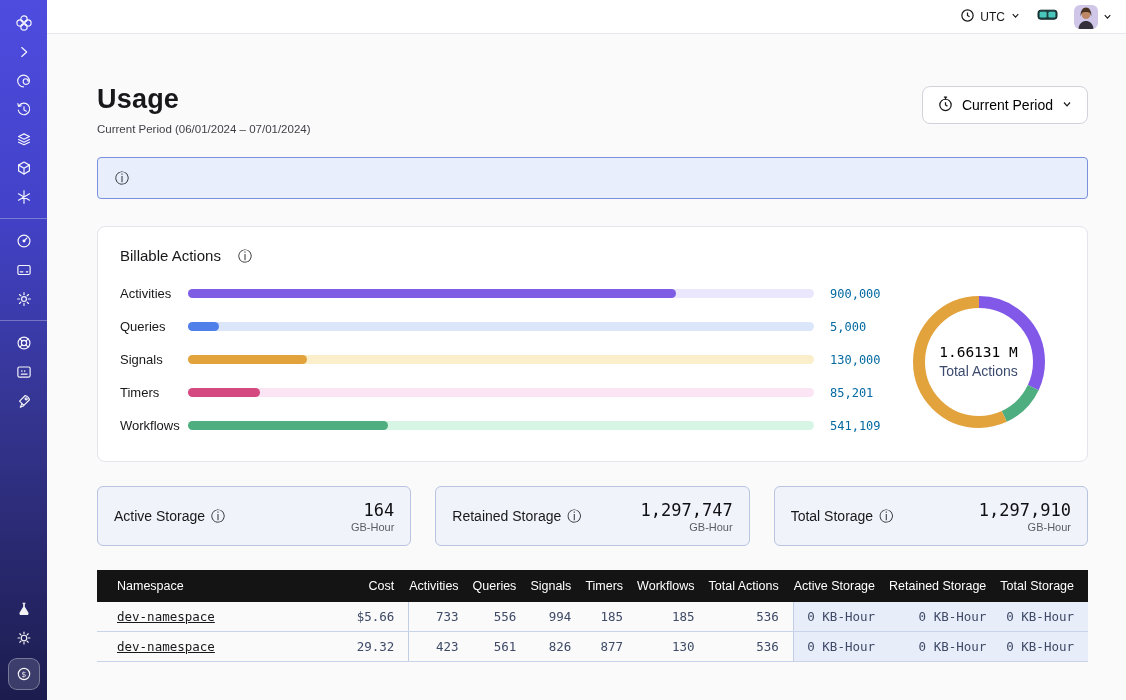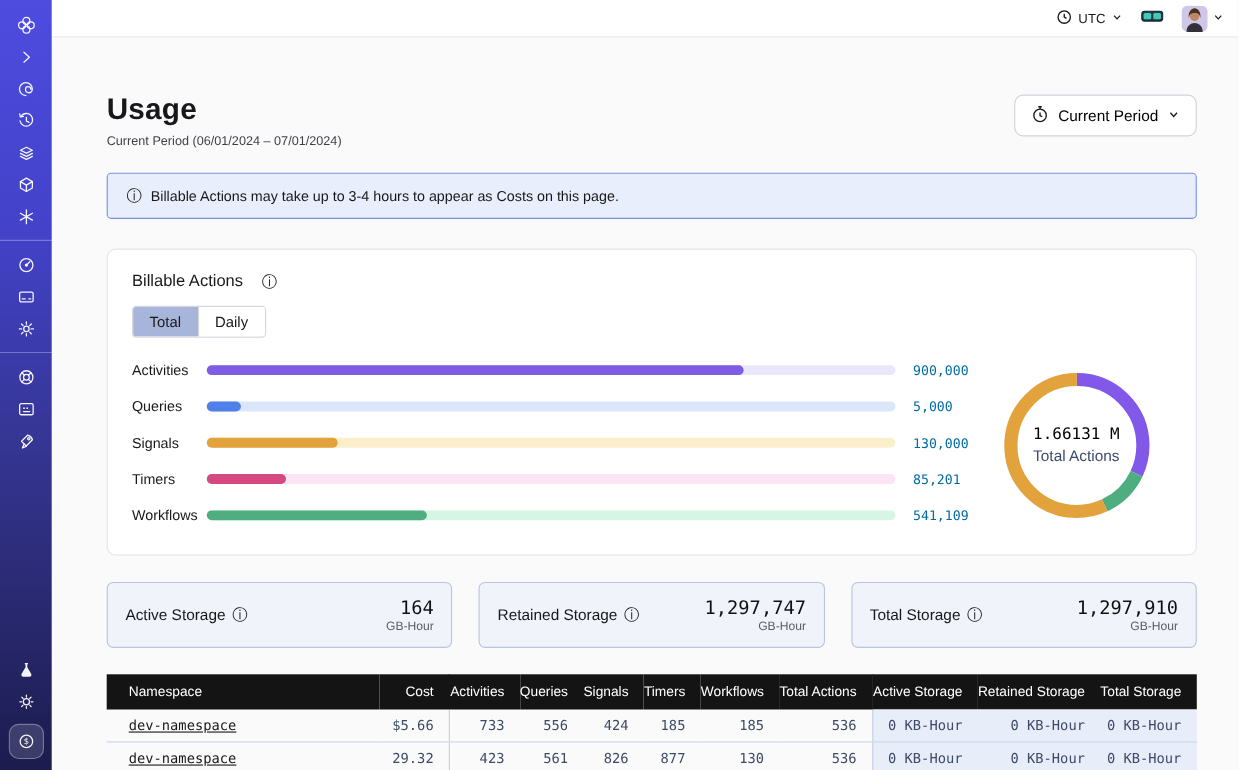--- a/index.html
+++ b/index.html
@@ -285,31 +285,26 @@
       <span>
         <svg width="12" height="12" viewBox="0 0 16 16" fill="none" stroke="#18181b" stroke-width="1.6">
             <polyline points="4,6 8,10.5 12,6"></polyline>
           </svg>
       </span>
     </button>
   </div>
 
   <div class="banner">
     <span class="info-glyph">ⓘ</span>
-    <span>Billable Actions may take up to 3-4 hours to appear as Costs on this page.</span>
   </div>
 
   <section class="ba-card">
     <div class="ba-title">
       <span>Billable Actions</span>
       <span class="info-glyph">ⓘ</span>
-    </div>
-    <div class="tabs">
-      <div class="tab active">Total</div>
-      <div class="tab">Daily</div>
     </div>
     <div class="ba-body">
       <div class="bars" id="bars">
           <div class="bar-row">
             <div class="bar-label">Activities</div>
             <div class="bar-track" style="background:#eae6fb">
               <div class="bar-fill" style="width:78%;background:#7e5ce4"></div>
             </div>
             <div class="bar-value">900,000</div>
           </div>
@@ -404,21 +399,21 @@
           <th class="" style="width:98px">Retained Storage</th>
           <th class="" style="width:82px">Total Storage</th>
         </tr>
       </thead>
     <tbody id="usage-tbody">
         <tr>
           <td class="col-left"><a class="ns-link">dev-namespace</a></td>
           <td class="">$5.66</td>
           <td class="div-left ">733</td>
           <td class="">556</td>
-          <td class="">424</td>
+          <td class="">994</td>
           <td class="">185</td>
           <td class="">185</td>
           <td class="">536</td>
           <td class="div-left storage-cell">0 KB-Hour</td>
           <td class="storage-cell">0 KB-Hour</td>
           <td class="storage-cell">0 KB-Hour</td>
         </tr>
         <tr>
           <td class="col-left"><a class="ns-link">dev-namespace</a></td>
           <td class="">29.32</td>

